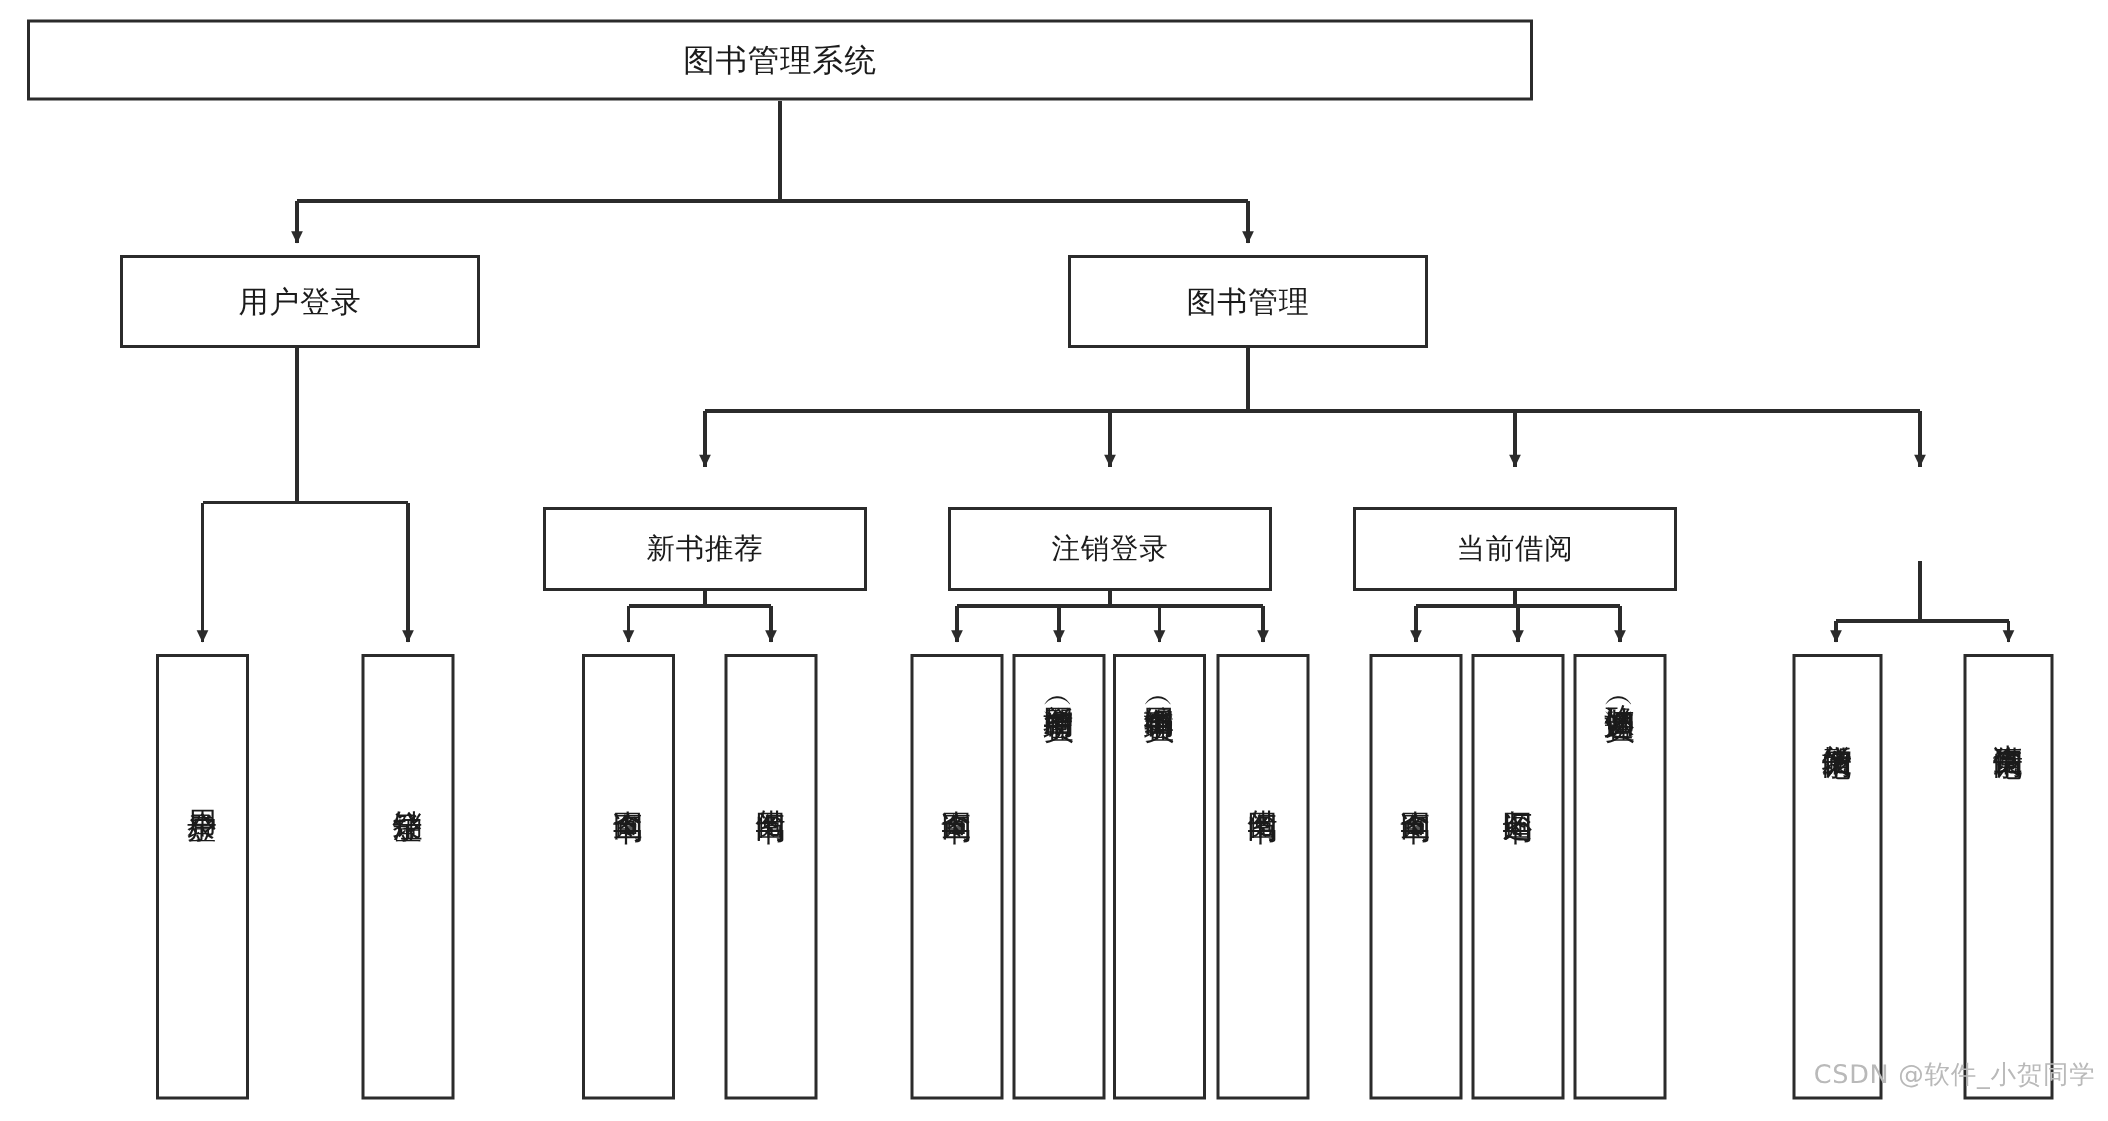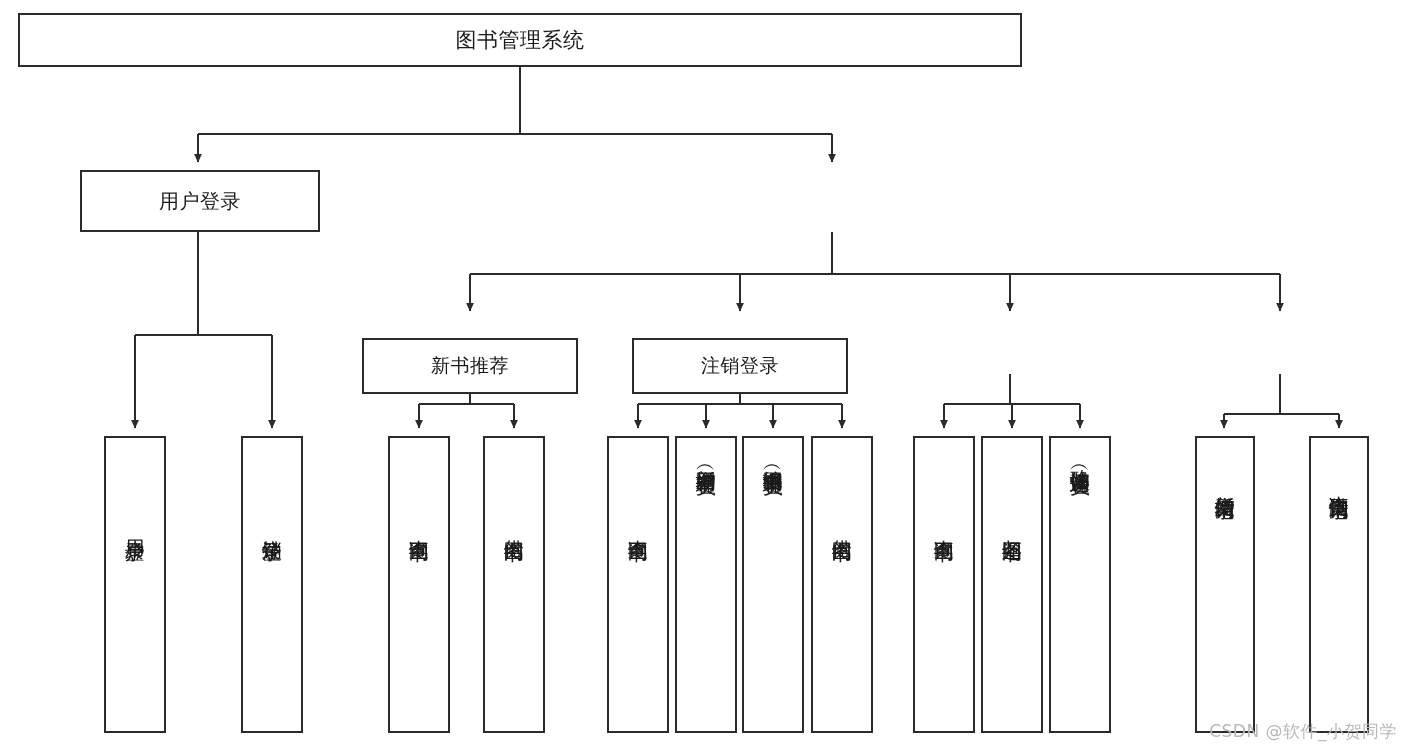--- a/index.html
+++ b/index.html
@@ -46,21 +46,21 @@
     line-height:1.42;
     color:#1b1b1b;
     letter-spacing:1px;
     white-space:nowrap;
   }
   .leaf.mid .vtext{margin-top:86px;}
   .leaf.top .vtext{margin-top:16px;}
 
   #watermark{
     position:absolute;
-    right:8px;bottom:4px;
+    right:8px;bottom:19px;
     font-size:17px;
     color:#b9b9b9;
     white-space:nowrap;
     letter-spacing:0.5px;
   }
 </style>
 </head>
 <body>
 
 <div id="stage">
@@ -115,26 +115,32 @@
     </g>
   </svg>
 
   <div class="node root" style="left:18px;top:13px;width:1004px;height:54px;">
     <span>图书管理系统</span>
   </div>
 
   <div class="node lvl2" style="left:80px;top:170px;width:240px;height:62px;">
     <span>用户登录</span>
   </div>
+  <div class="node lvl2" style="left:712px;top:170px;width:240px;height:62px;">
+    <span>图书管理</span>
+  </div>
 
   <div class="node lvl3" style="left:362px;top:318px;width:216px;height:56px;">
     <span>新书推荐</span>
   </div>
   <div class="node lvl3" style="left:632px;top:318px;width:216px;height:56px;">
     <span>注销登录</span>
+  </div>
+  <div class="node lvl3" style="left:902px;top:318px;width:216px;height:56px;">
+    <span>当前借阅</span>
   </div>
 
   <div class="leaf mid" style="left:104px;top:436px;width:62px;height:297px;">
     <span class="vtext">用户登录</span>
   </div>
   <div class="leaf mid" style="left:241px;top:436px;width:62px;height:297px;">
     <span class="vtext">注销登录</span>
   </div>
 
   <div class="leaf mid" style="left:388px;top:436px;width:62px;height:297px;">

